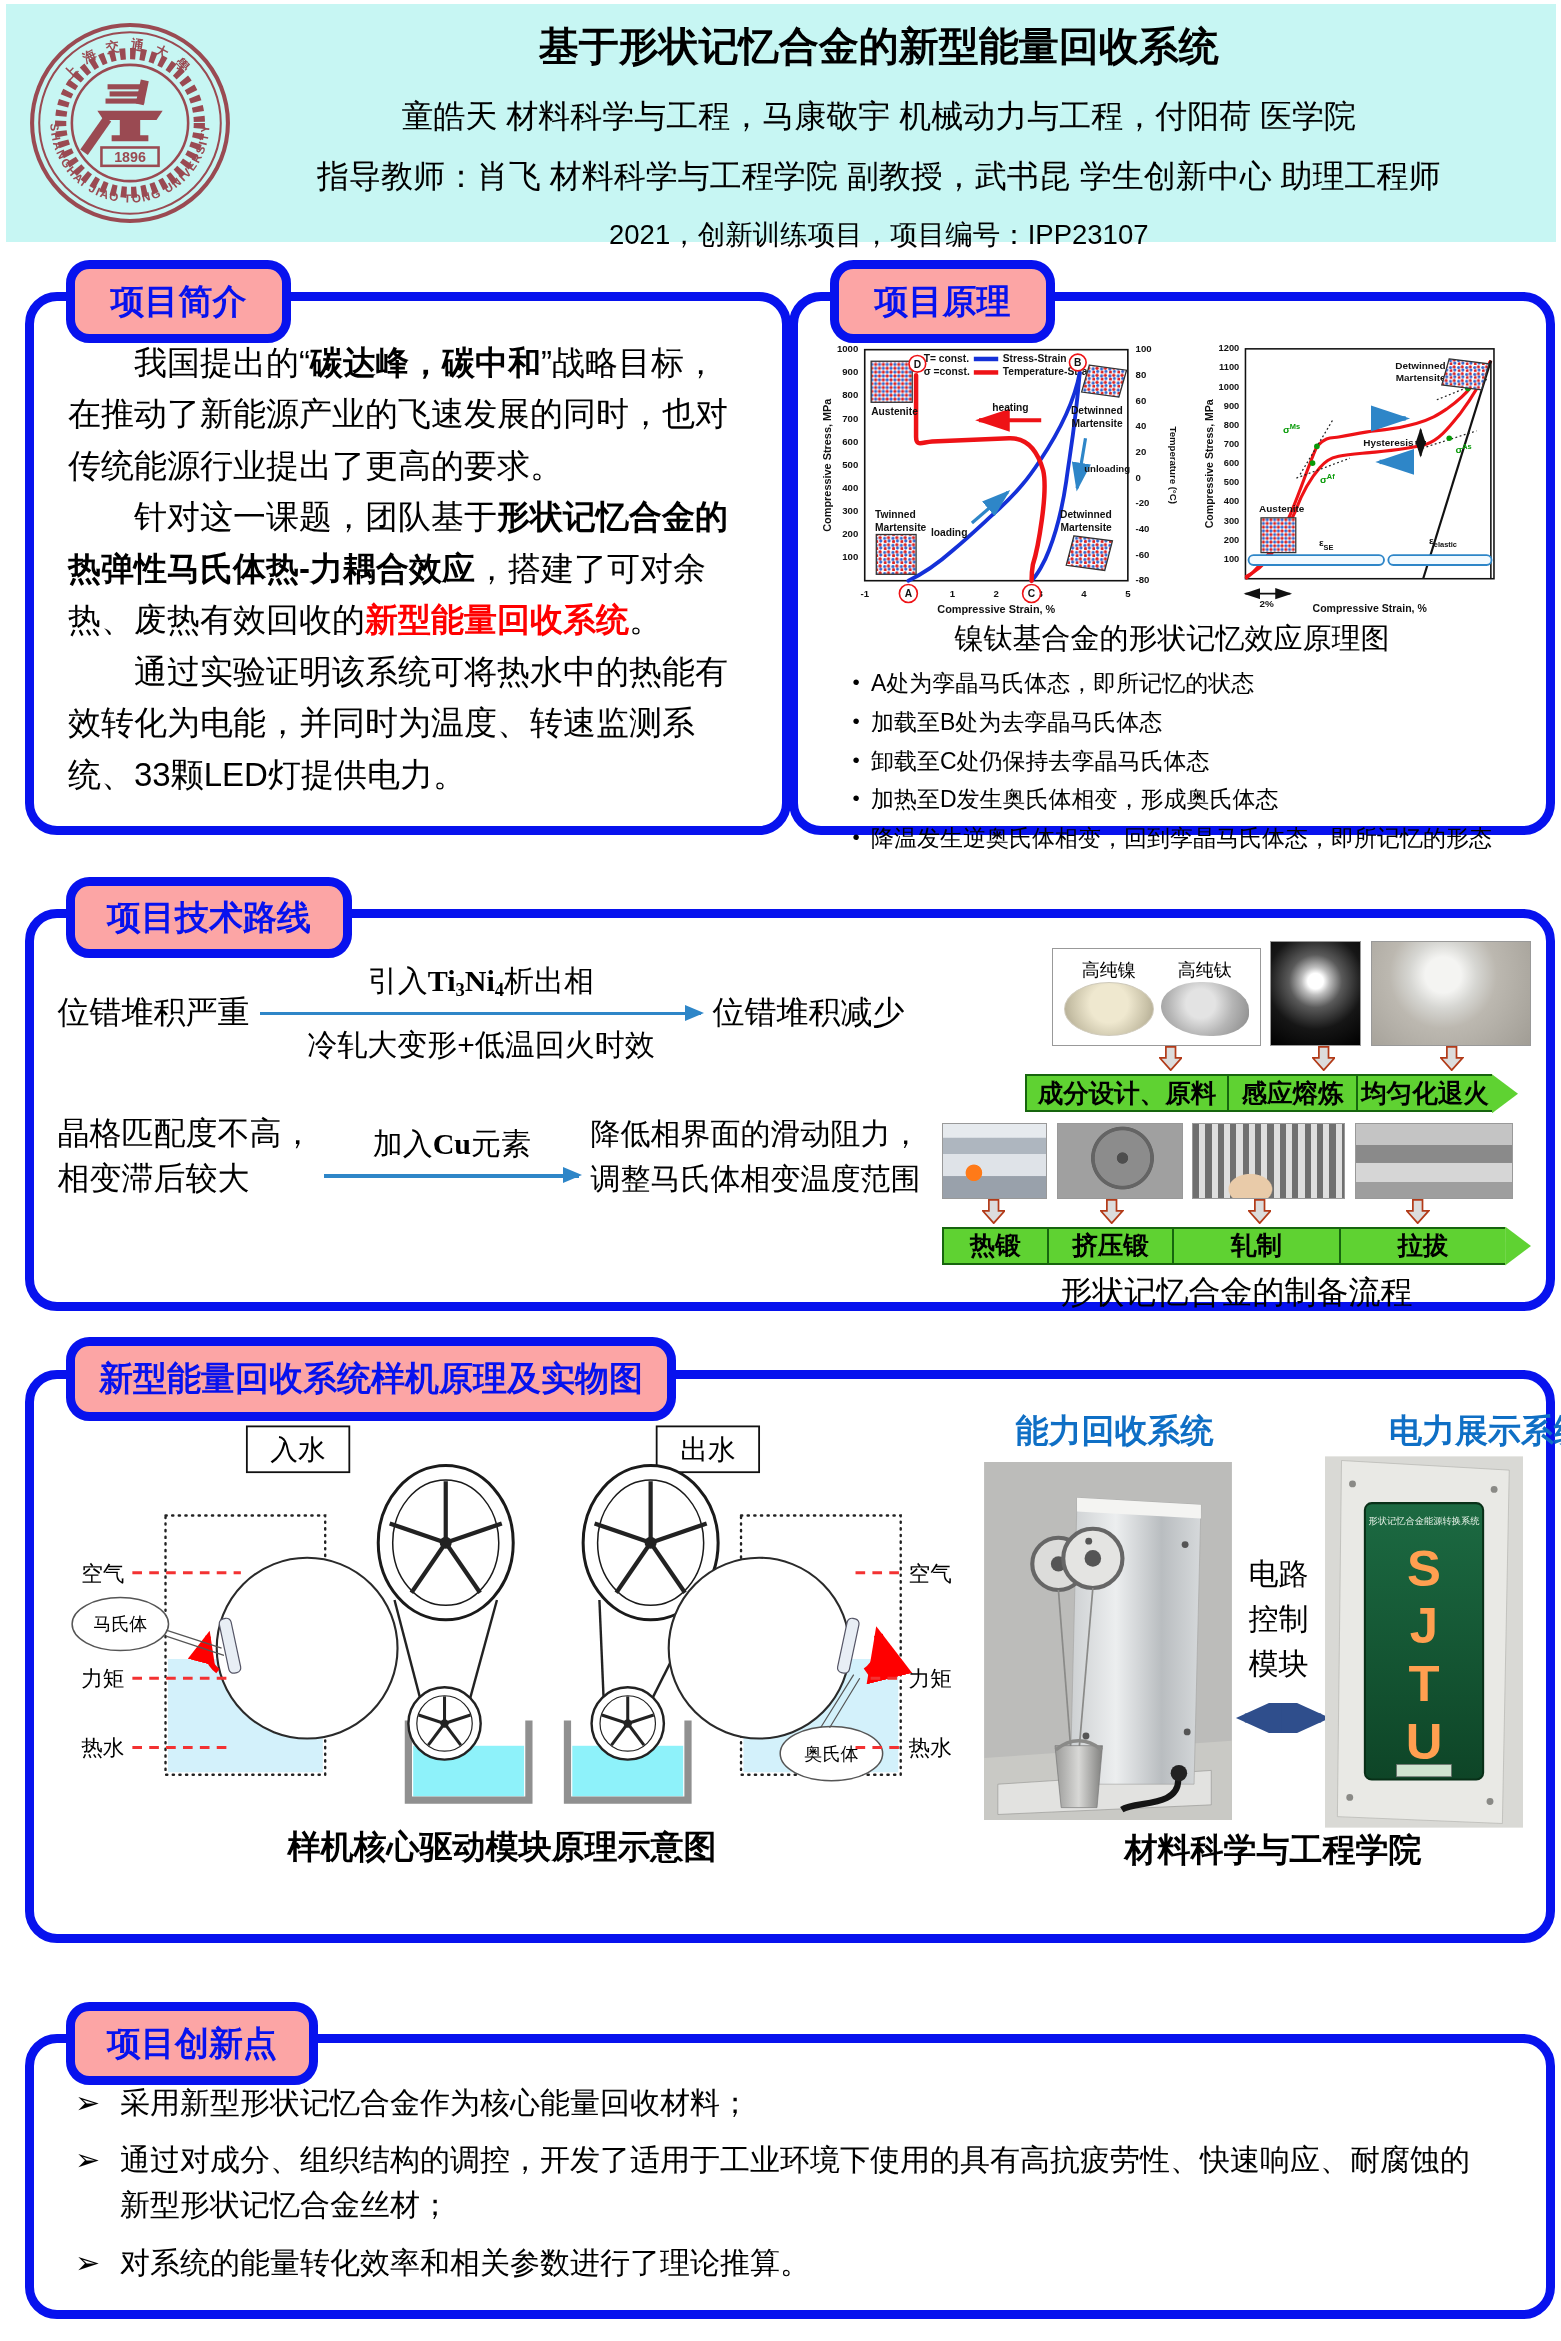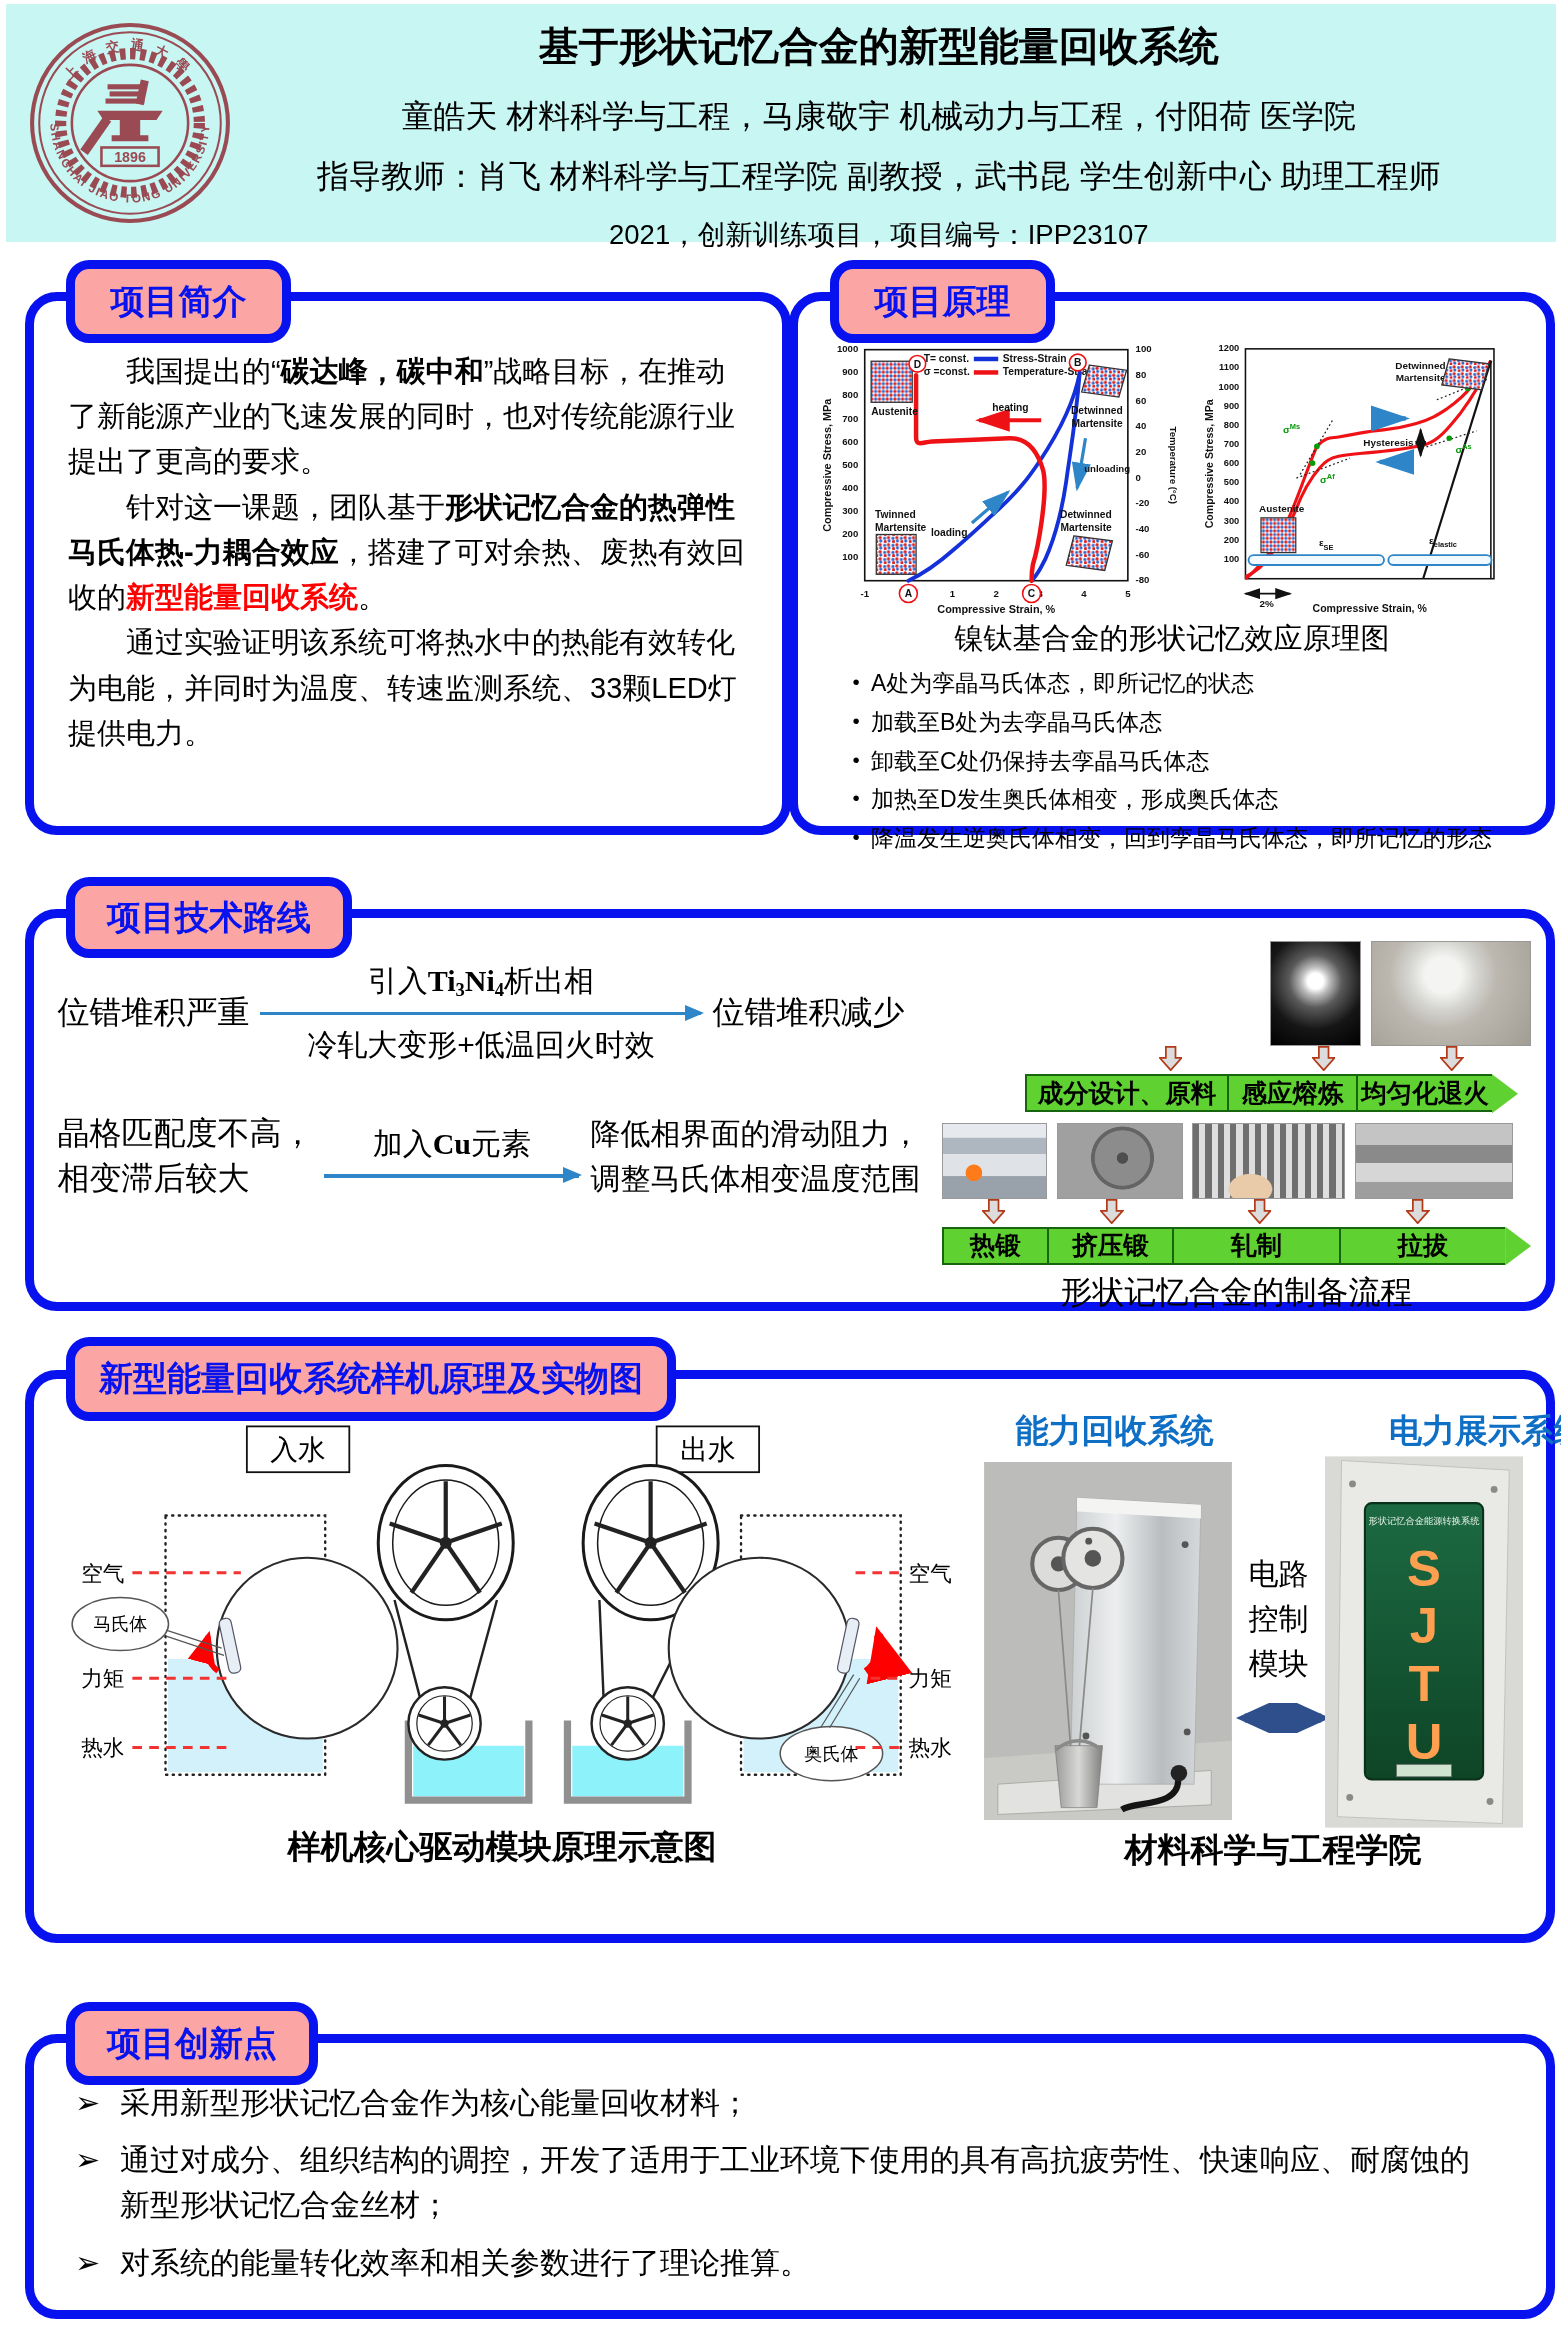--- a/index.html
+++ b/index.html
@@ -12,21 +12,21 @@
   .h-title{font-size:40px;font-weight:bold;margin-top:9.6px;}
   .h-authors{font-size:32px;margin-top:20.7px;}
   .h-advisors{font-size:32px;margin-top:16.5px;}
   .h-project{font-size:27.5px;margin-top:18px;}
   
   .section{position:absolute;background:#fff;border:9.6px solid var(--blue,#0712ee);border-radius:32px;}
   .pill{position:absolute;background:#fca5a5;border:9px solid var(--blue,#0712ee);border-radius:23.4px;
         display:flex;align-items:center;justify-content:center;color:var(--blue,#0712ee);
         font-weight:bold;z-index:6;}
   
-  .intro-body{padding:48px 34px 0 34px;font-size:29px;line-height:1.56;}
+  .intro-body{padding:36px 34px 0 34px;font-size:33px;line-height:1.56;}
   .intro-body p{margin:0;text-indent:2em;}
   .b{font-weight:bold;}
   .rb{font-weight:bold;color:var(--red,#ff0000);}
   .sf{font-family:"Liberation Serif","DejaVu Serif",serif;font-weight:bold;}
   .sub{font-size:62%;vertical-align:-0.28em;}
   
   .charts-row{display:flex;justify-content:center;align-items:flex-start;gap:5.5px;padding-top:23.4px;}
   .chart-caption{text-align:center;font-size:29px;margin-top:2.8px;}
   .p-bullets{margin-top:9.6px;padding:0 43px;display:flex;flex-direction:column;gap:9px;}
   .p-bullet{display:flex;font-size:23px;line-height:1.3;}
@@ -344,20 +344,30 @@
       </div>
       <div style="font-size:30px;line-height:1.5;">
         <div>降低相界面的滑动阻力，</div>
         <div>调整马氏体相变温度范围</div>
       </div>
     </div>
   </div>
 
   <div class="process">
     <div class="prow" style="justify-content:flex-end;">
+      <div class="mat-wrap pimg" style="width:207px;height:96px;align-items:center;justify-content:center;">
+        <div class="mat-col">
+            <span>高纯镍</span>
+            <div class="dish"></div>
+          </div>
+        <div class="mat-col">
+            <span>高纯钛</span>
+            <div class="tipile"></div>
+          </div>
+      </div>
       <div class="pimg melt" style="width:89px;height:103px;"></div>
       <div class="pimg furn" style="width:158px;height:103px;"></div>
     </div>
     <div class="arrow-row" style="justify-content:flex-end;">
       <div class="acell" style="width:207px">
           <svg class="dn-arrow" viewBox="0 0 34 36">
             <polygon points="10,1 24,1 24,17 33,17 17,35 1,17 10,17" fill="#dcdcdc" stroke="#b23a18" stroke-width="2.5"></polygon>
           </svg>
         </div>
       <div class="acell" style="width:99px">

